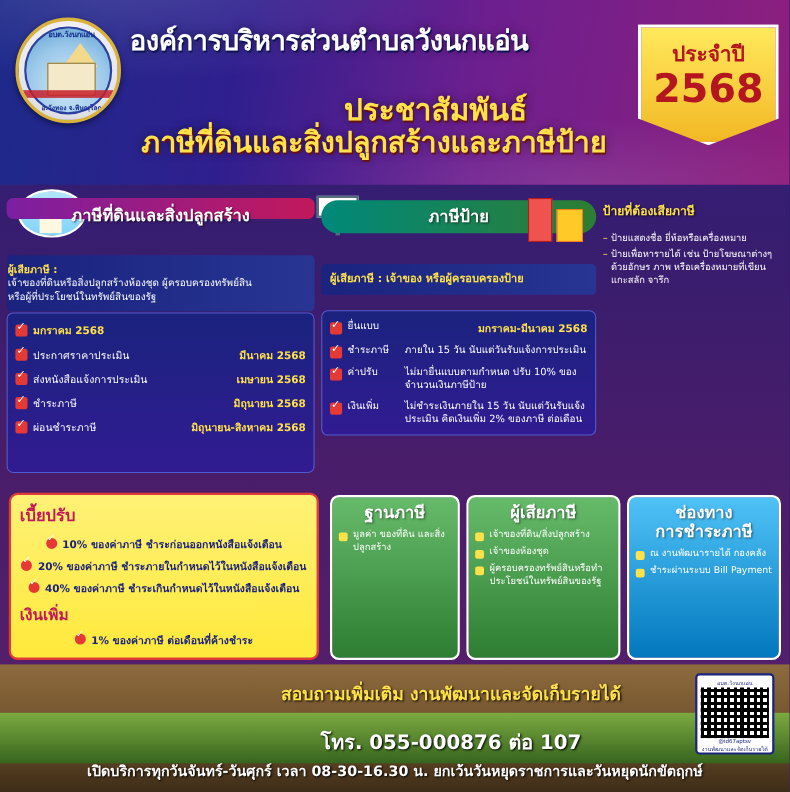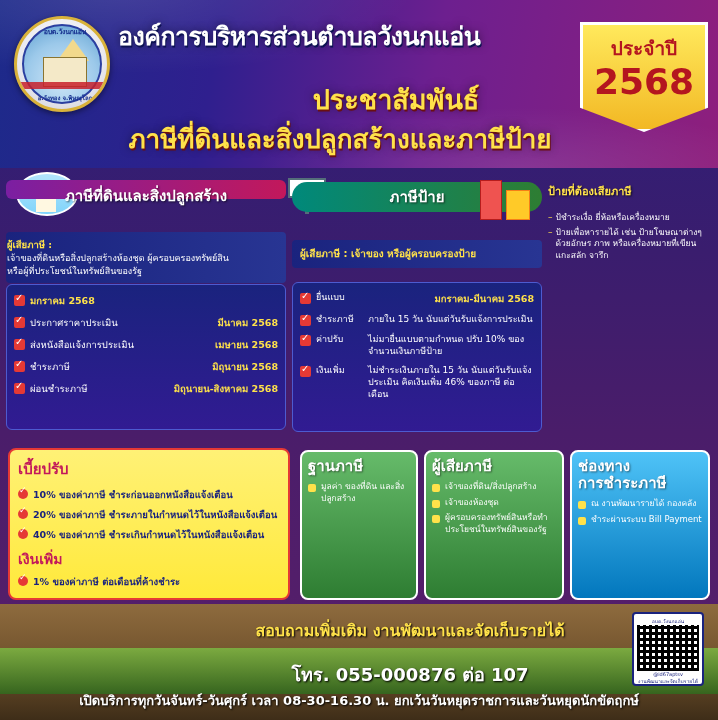--- a/index.html
+++ b/index.html
@@ -66,21 +66,21 @@
     position:absolute; left:118px; top:16px; width:450px;
     color:#fff; font-weight:bold; font-size:25px; letter-spacing:-.5px;
     text-shadow: 1px 2px 0 #0c1252, 0 0 8px rgba(0,0,0,.5);
   }
   .hdr-sub1 {
     position:absolute; left:206px; top:78px; width:380px;
     color:#ffe24a; font-weight:bold; font-size:27px; text-align:center;
     text-shadow: 1px 2px 0 #6a1010, 0 0 8px rgba(0,0,0,.5);
   }
   .hdr-sub2 {
-    position:absolute; left:80px; top:118px; width:520px;
+    position:absolute; left:80px; top:108px; width:520px;
     color:#ffe24a; font-weight:bold; font-size:26px; text-align:center;
     text-shadow: 1px 2px 0 #6a1010, 0 0 8px rgba(0,0,0,.5);
   }
 
   .year-box {
     position:absolute; right:10px; top:22px; width:128px; height:110px;
     background: linear-gradient(180deg,#ffe95c,#f2b824);
     border:3px solid #fff;
     clip-path: polygon(0 0,100% 0,100% 78%,50% 100%,0 78%);
     box-shadow: 0 3px 8px rgba(0,0,0,.45);
@@ -139,21 +139,21 @@
   }
   .mid-who {
     position:absolute; left:292px; top:240px; width:250px; height:28px;
     background: linear-gradient(90deg,#1a237e,#283593); border-radius:4px;
   }
   .mid-who span {
     display:block; line-height:28px; padding-left:8px;
     color:#ffe24a; font-weight:bold; font-size:10px;
   }
   .list-mid {
-    left:292px; top:282px; width:250px; height:150px;
+    left:292px; top:282px; width:250px; height:114px;
     background: linear-gradient(180deg,#1a237e,#311b92);
     border:1px solid #4d5bd0;
   }
   .list-mid .row .txt { font-size:9px; line-height:12px; }
 
   
   .right-head {
     position:absolute; left:548px; top:182px; width:164px; height:26px;
   }
   .right-head span {
@@ -183,36 +183,36 @@
     content:""; position:absolute; right:18px; top:58px; width:6px; height:26px; background:#9aa3ad;
   }
 
   
   .penalty {
     position:absolute; left:8px; top:448px; width:282px; height:152px;
     background: linear-gradient(180deg,#fff176,#ffe93a);
     border:2px solid #e53935; border-radius:8px; padding:7px 8px;
   }
   .penalty h3 { color:#c2185b; font-size:15px; font-weight:bold; margin-bottom:6px; }
-  .penalty .pr { display:flex; margin-bottom:5px; }
+  .penalty .pr { display:flex; margin-bottom:5px;justify-content:center; }
   .penalty .pr .c {
     width:10px;height:10px;border-radius:50%;background:#e53935;margin-right:5px;margin-top:2px;
     flex:0 0 auto; position:relative;
   }
   .penalty .pr .c::after{content:"✓";position:absolute;left:1px;top:-4px;color:#fff;font-size:9px;}
   .penalty .pr .t { font-size:9.5px; color:#1a237e; font-weight:bold; }
   .penalty h4 { color:#c2185b; font-size:14px; font-weight:bold; margin:6px 0 4px; }
 
   
   .card {
     position:absolute; top:450px; height:150px; border-radius:8px;
     border:2px solid #fff; padding:6px;
   }
   .card .ch {
-    text-align:left; color:#fff; font-weight:bold; font-size:15px;
+    text-align:center; color:#fff; font-weight:bold; font-size:15px;
     text-shadow:1px 1px 2px rgba(0,0,0,.5); line-height:17px; margin-bottom:6px;
   }
   .card .ci { display:flex; margin-bottom:4px; }
   .card .ci .b {
     width:8px;height:8px;background:#ffe24a;border-radius:2px;margin-right:5px;margin-top:3px;flex:0 0 auto;
   }
   .card .ci .t { color:#fff; font-size:8.5px; line-height:11.5px; }
   #card-1 { left:300px; width:118px; background: linear-gradient(180deg,#66bb6a,#2e7d32); }
   #card-2 { left:424px; width:140px; background: linear-gradient(180deg,#66bb6a,#2e7d32); }
   #card-3 { left:570px; width:140px; background: linear-gradient(180deg,#4fc3f7,#0277bd); }
@@ -373,31 +373,31 @@
       <span class="txt">ภายใน 15 วัน นับแต่วันรับแจ้งการประเมิน</span>
     </div>
     <div class="row">
       <span class="chk"></span>
       <span class="txt" style="flex:0 0 52px">ค่าปรับ</span>
       <span class="txt">ไม่มายื่นแบบตามกำหนด ปรับ 10% ของจำนวนเงินภาษีป้าย</span>
     </div>
     <div class="row">
       <span class="chk"></span>
       <span class="txt" style="flex:0 0 52px">เงินเพิ่ม</span>
-      <span class="txt">ไม่ชำระเงินภายใน 15 วัน นับแต่วันรับแจ้งประเมิน คิดเงินเพิ่ม 46% ของภาษี ต่อเดือน</span>
+      <span class="txt">ไม่ชำระเงินภายใน 15 วัน นับแต่วันรับแจ้งประเมิน คิดเงินเพิ่ม 2% ของภาษี ต่อเดือน</span>
     </div>
   </div>
 
   <div class="right-head">
     <span>ป้ายที่ต้องเสียภาษี</span>
   </div>
   <div class="right-list">
     <div class="r">
       <span class="dash">–</span>
-      <span class="t">ป้ชำระเงื่อ ยี่ห้อหรือเครื่องหมาย</span>
+      <span class="t">ป้ายแสดงชื่อ ยี่ห้อหรือเครื่องหมาย</span>
     </div>
     <div class="r">
       <span class="dash">–</span>
       <span class="t">ป้ายเพื่อหารายได้ เช่น ป้ายโฆษณาต่างๆ ด้วยอักษร ภาพ หรือเครื่องหมายที่เขียน แกะสลัก จารึก</span>
     </div>
   </div>
 
 
   <div class="penalty">
     <h3>เบี้ยปรับ</h3>

